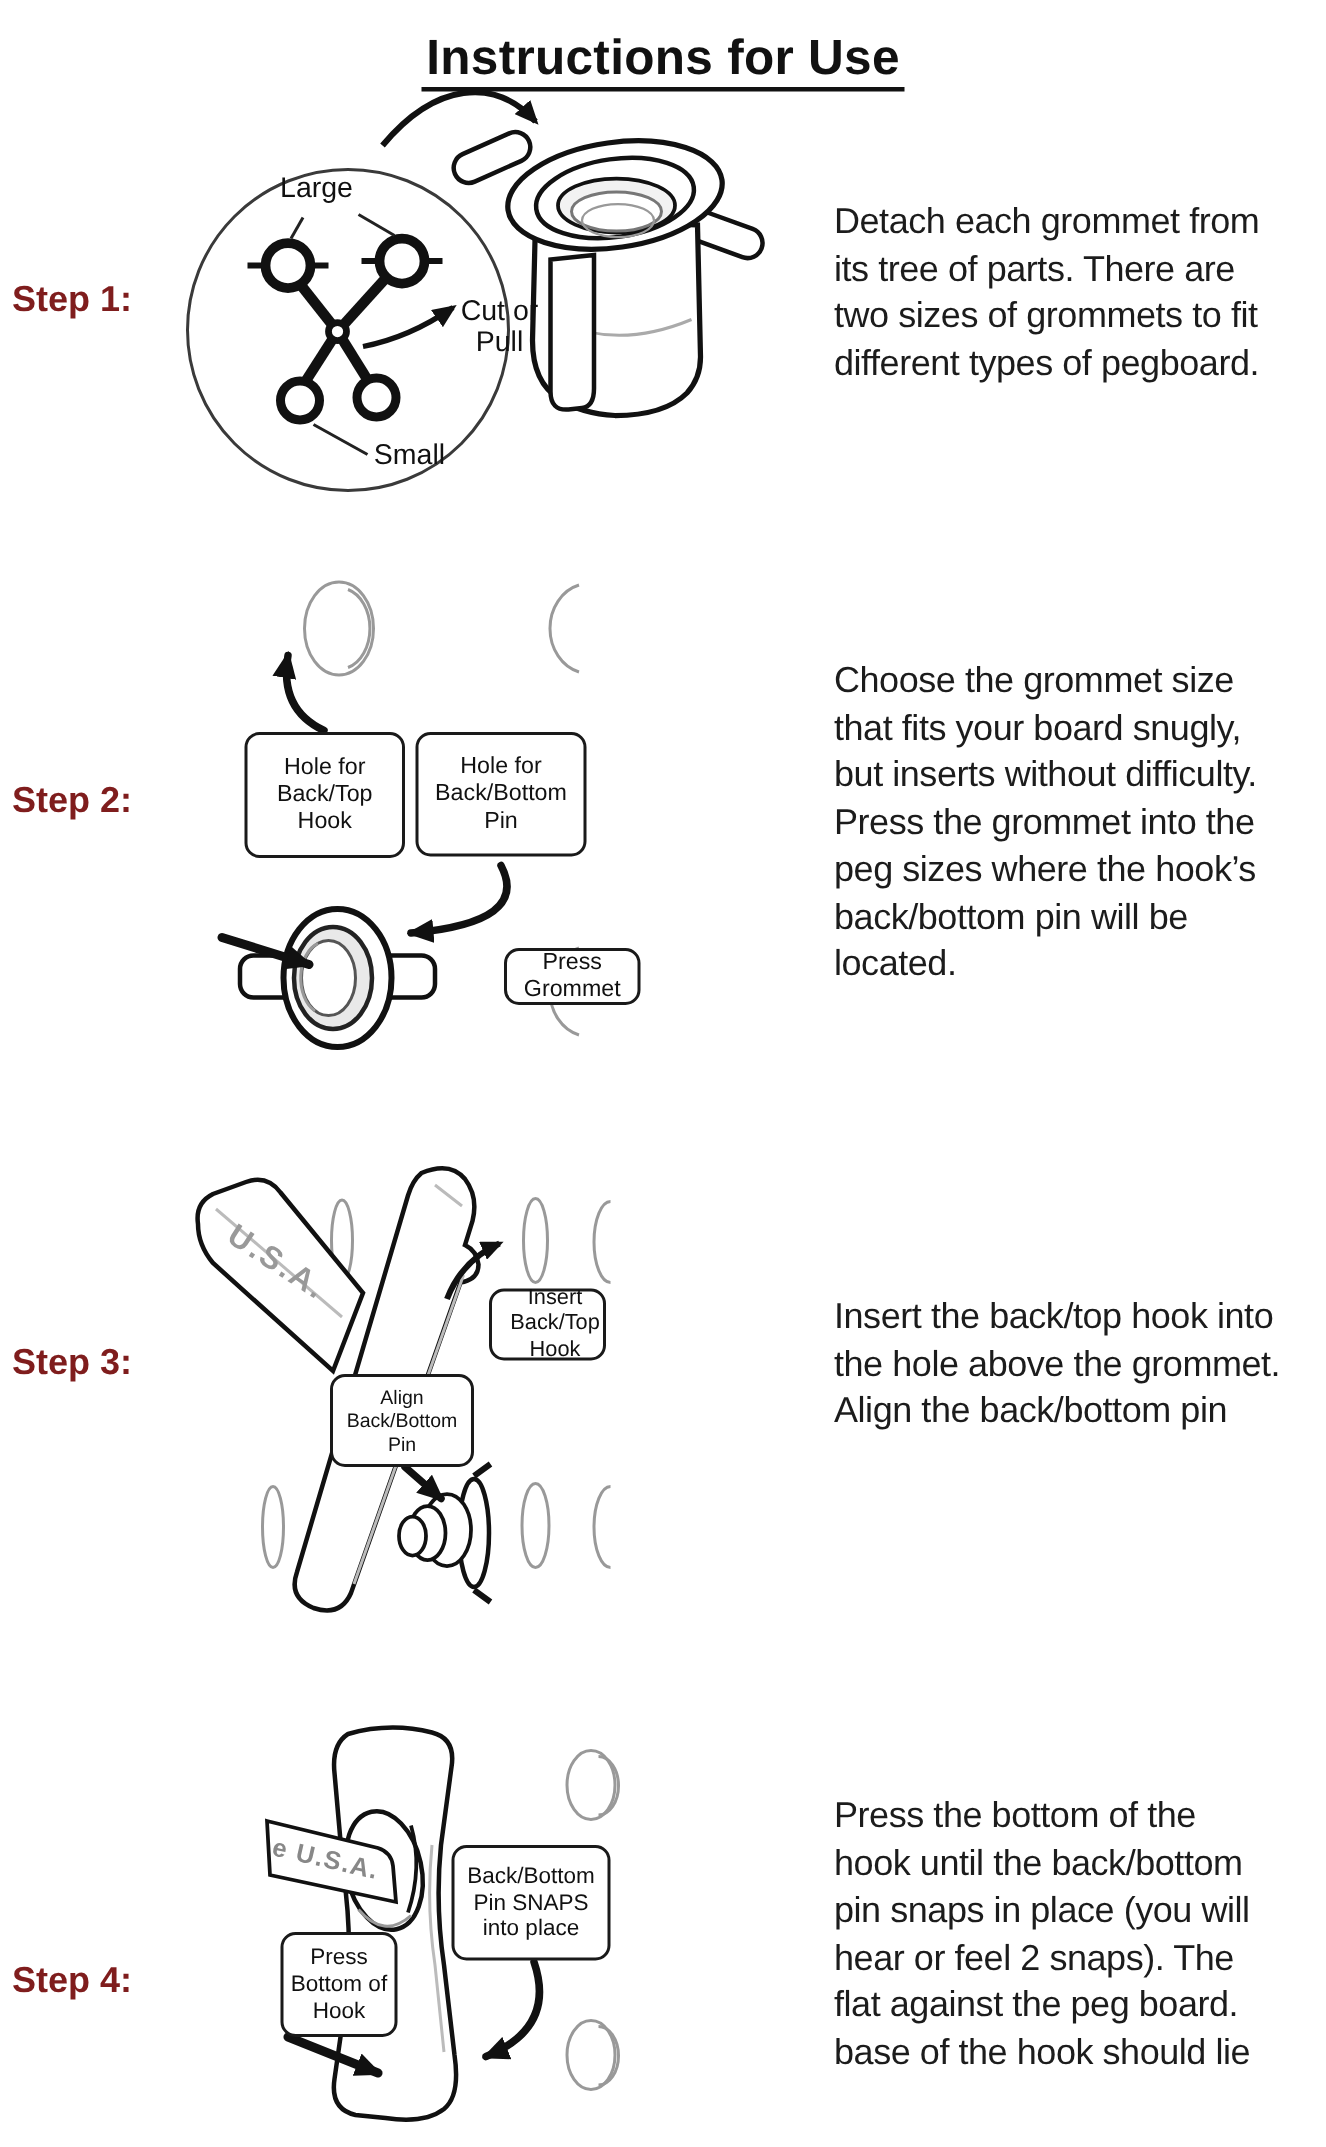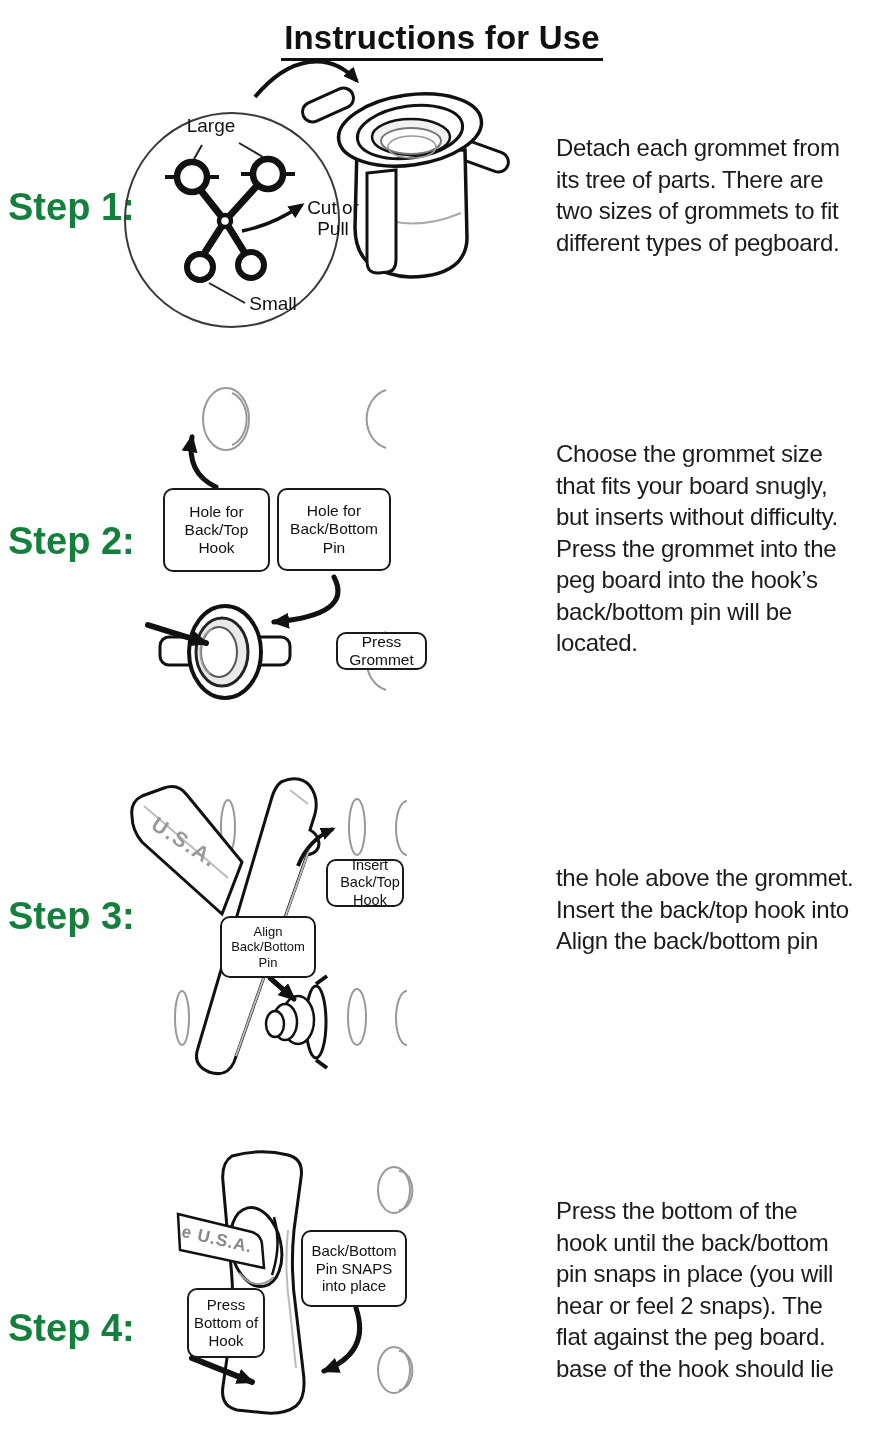--- a/index.html
+++ b/index.html
@@ -5,21 +5,21 @@
   html,body { margin:0; padding:0; background:#fff; }
   .page {
     position:relative; width:884px; height:1431px; background:#ffffff;
     font-family:"Liberation Sans", sans-serif; color:#1a1a1a; overflow:hidden;
   }
   .title-wrap { position:absolute; top:1px; left:0; right:0; text-align:center;margin-top:18px; }
   .title-wrap span {
     display:inline-block; font-size:33px; font-weight:bold; color:#111;
     border-bottom:3px solid #111; padding:0 3px 1px 3px; letter-spacing:0.2px;
   }
-  .step-label { position:absolute; left:8px; font-size:38px; font-weight:bold; color:#15803d; white-space:nowrap; }
+  .step-label { position:absolute; left:8px; font-size:24px; font-weight:bold; color:#7f1d1d; white-space:nowrap; }
   .step-text { position:absolute; left:556px; font-size:24px; line-height:31.5px; color:#1c1c1c; letter-spacing:-0.3px; }
   .step-text div { white-space:nowrap; }
   .diagram { position:absolute; }
   .diagram svg { position:absolute; left:0; top:0; }
   .callout {
     position:absolute; box-sizing:border-box; background:#fff;
     border:2.5px solid #1a1a1a; border-radius:10px;
     display:flex; align-items:center; justify-content:center; text-align:center;
     font-size:15.5px; line-height:1.18; color:#111; padding:2px 4px;
   }
@@ -133,21 +133,21 @@
       <div class="callout" style="left:33px; top:113px; width:107px; height:84px;">Hole for Back/Top Hook</div>
       <div class="callout" style="left:147px; top:113px; width:114px; height:83px;">Hole for Back/Bottom Pin</div>
       <div class="callout" style="left:162px; top:257px; width:91px; height:38px;margin-left:44px;">Press Grommet</div>
     </div>
 
     <div class="step-text" style="top:438px;">
       <div>Choose the grommet size</div>
       <div>that fits your board snugly,</div>
       <div>but inserts without difficulty.</div>
       <div>Press the grommet into the</div>
-      <div>peg board into the hook’s</div>
+      <div>peg sizes where the hook’s</div>
       <div>back/bottom pin will be</div>
       <div>located.</div>
     </div>
   </section>
 
   <section>
     <div class="step-label" style="top:895px;">Step 3:</div>
 
     <div class="diagram" style="left:130px; top:770px; width:320px; height:322px;">
       <svg width="320" height="322" viewBox="0 0 320 322">
@@ -183,22 +183,22 @@
           <ellipse cx="145" cy="254" rx="9" ry="13" fill="#fff" stroke="#111" stroke-width="2.5"></ellipse>
         </g>
         <path d="M140 208 L164 229" stroke="#111" stroke-width="5" marker-end="url(#d3ah2)" stroke-linecap="round"></path>
       </svg>
       <div class="usa-label" style="left:30px; top:42px; font-size:21px; letter-spacing:2px; transform:rotate(33deg);">U.S.A.</div>
       <div class="callout" style="left:196px; top:89px; width:78px; height:48px; font-size:14.5px;padding-left:14px;">Insert Back/Top Hook</div>
       <div class="callout" style="left:90px; top:146px; width:96px; height:62px; font-size:13px;">Align Back/Bottom Pin</div>
     </div>
 
     <div class="step-text" style="top:862px;">
+      <div>Insert the back/top hook into</div>
       <div>the hole above the grommet.</div>
-      <div>Insert the back/top hook into</div>
       <div>Align the back/bottom pin</div>
     </div>
   </section>
 
   <section>
     <div class="step-label" style="top:1267px;margin-top:40px;">Step 4:</div>
 
     <div class="diagram" style="left:140px; top:1140px; width:300px; height:291px;">
       <svg width="300" height="291" viewBox="0 0 300 291">
         <defs>

